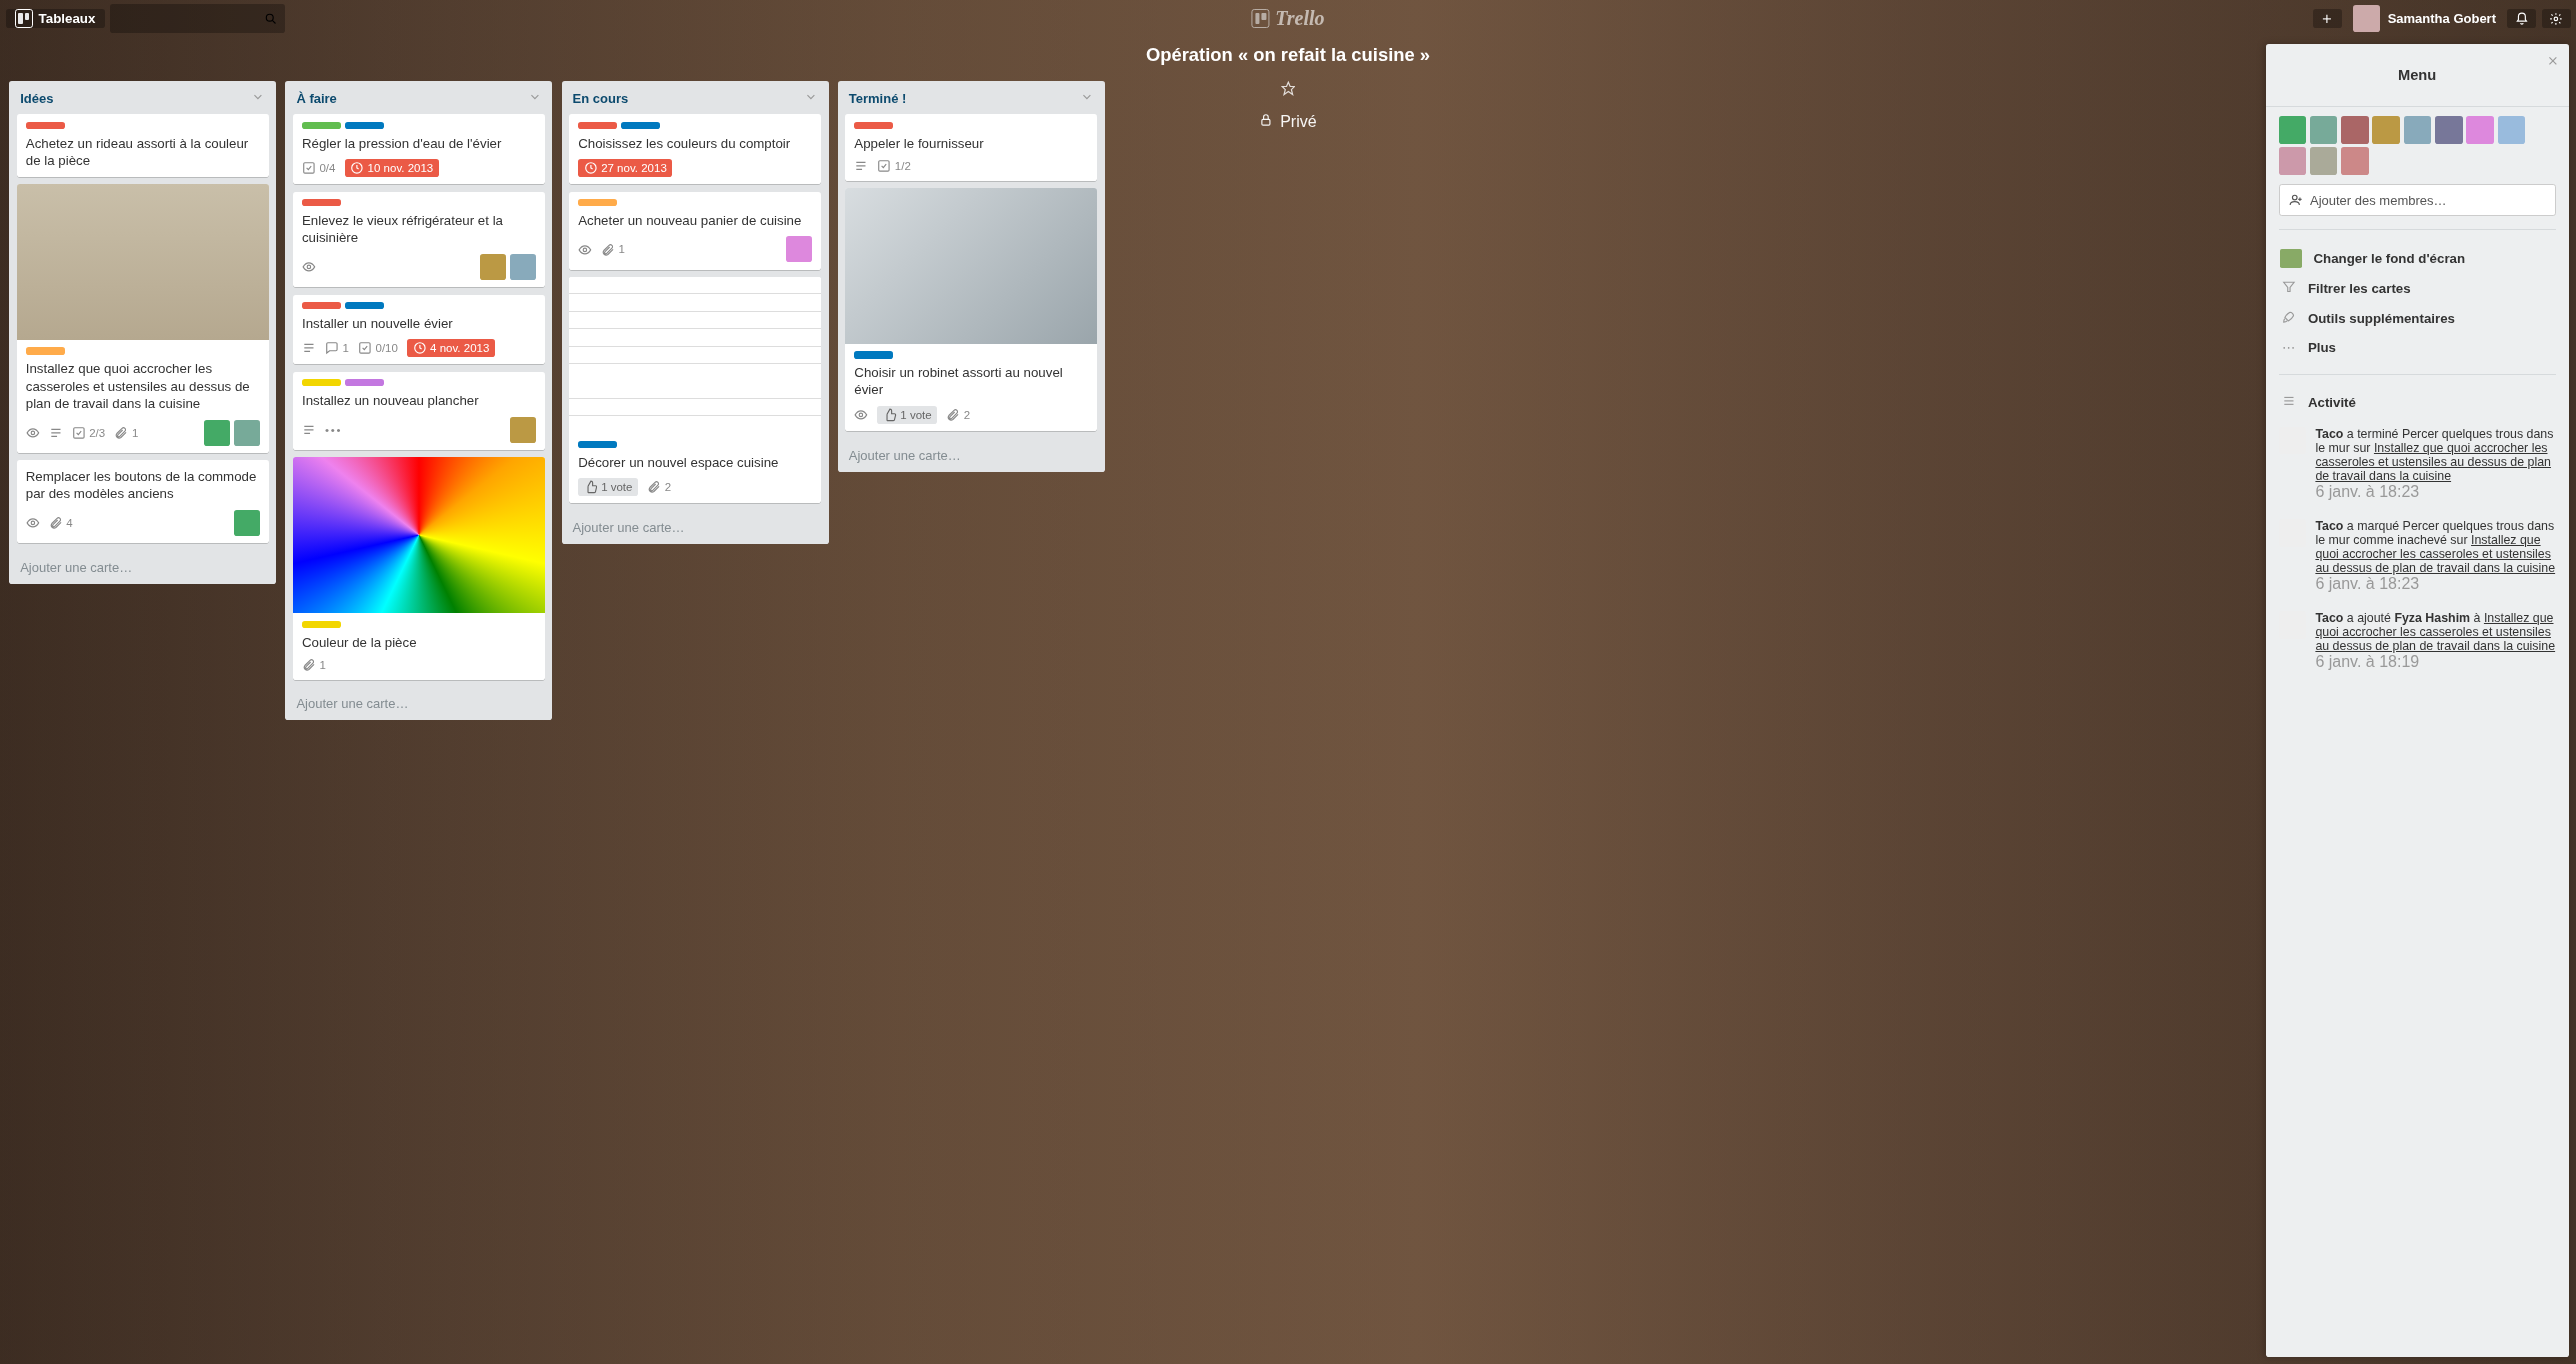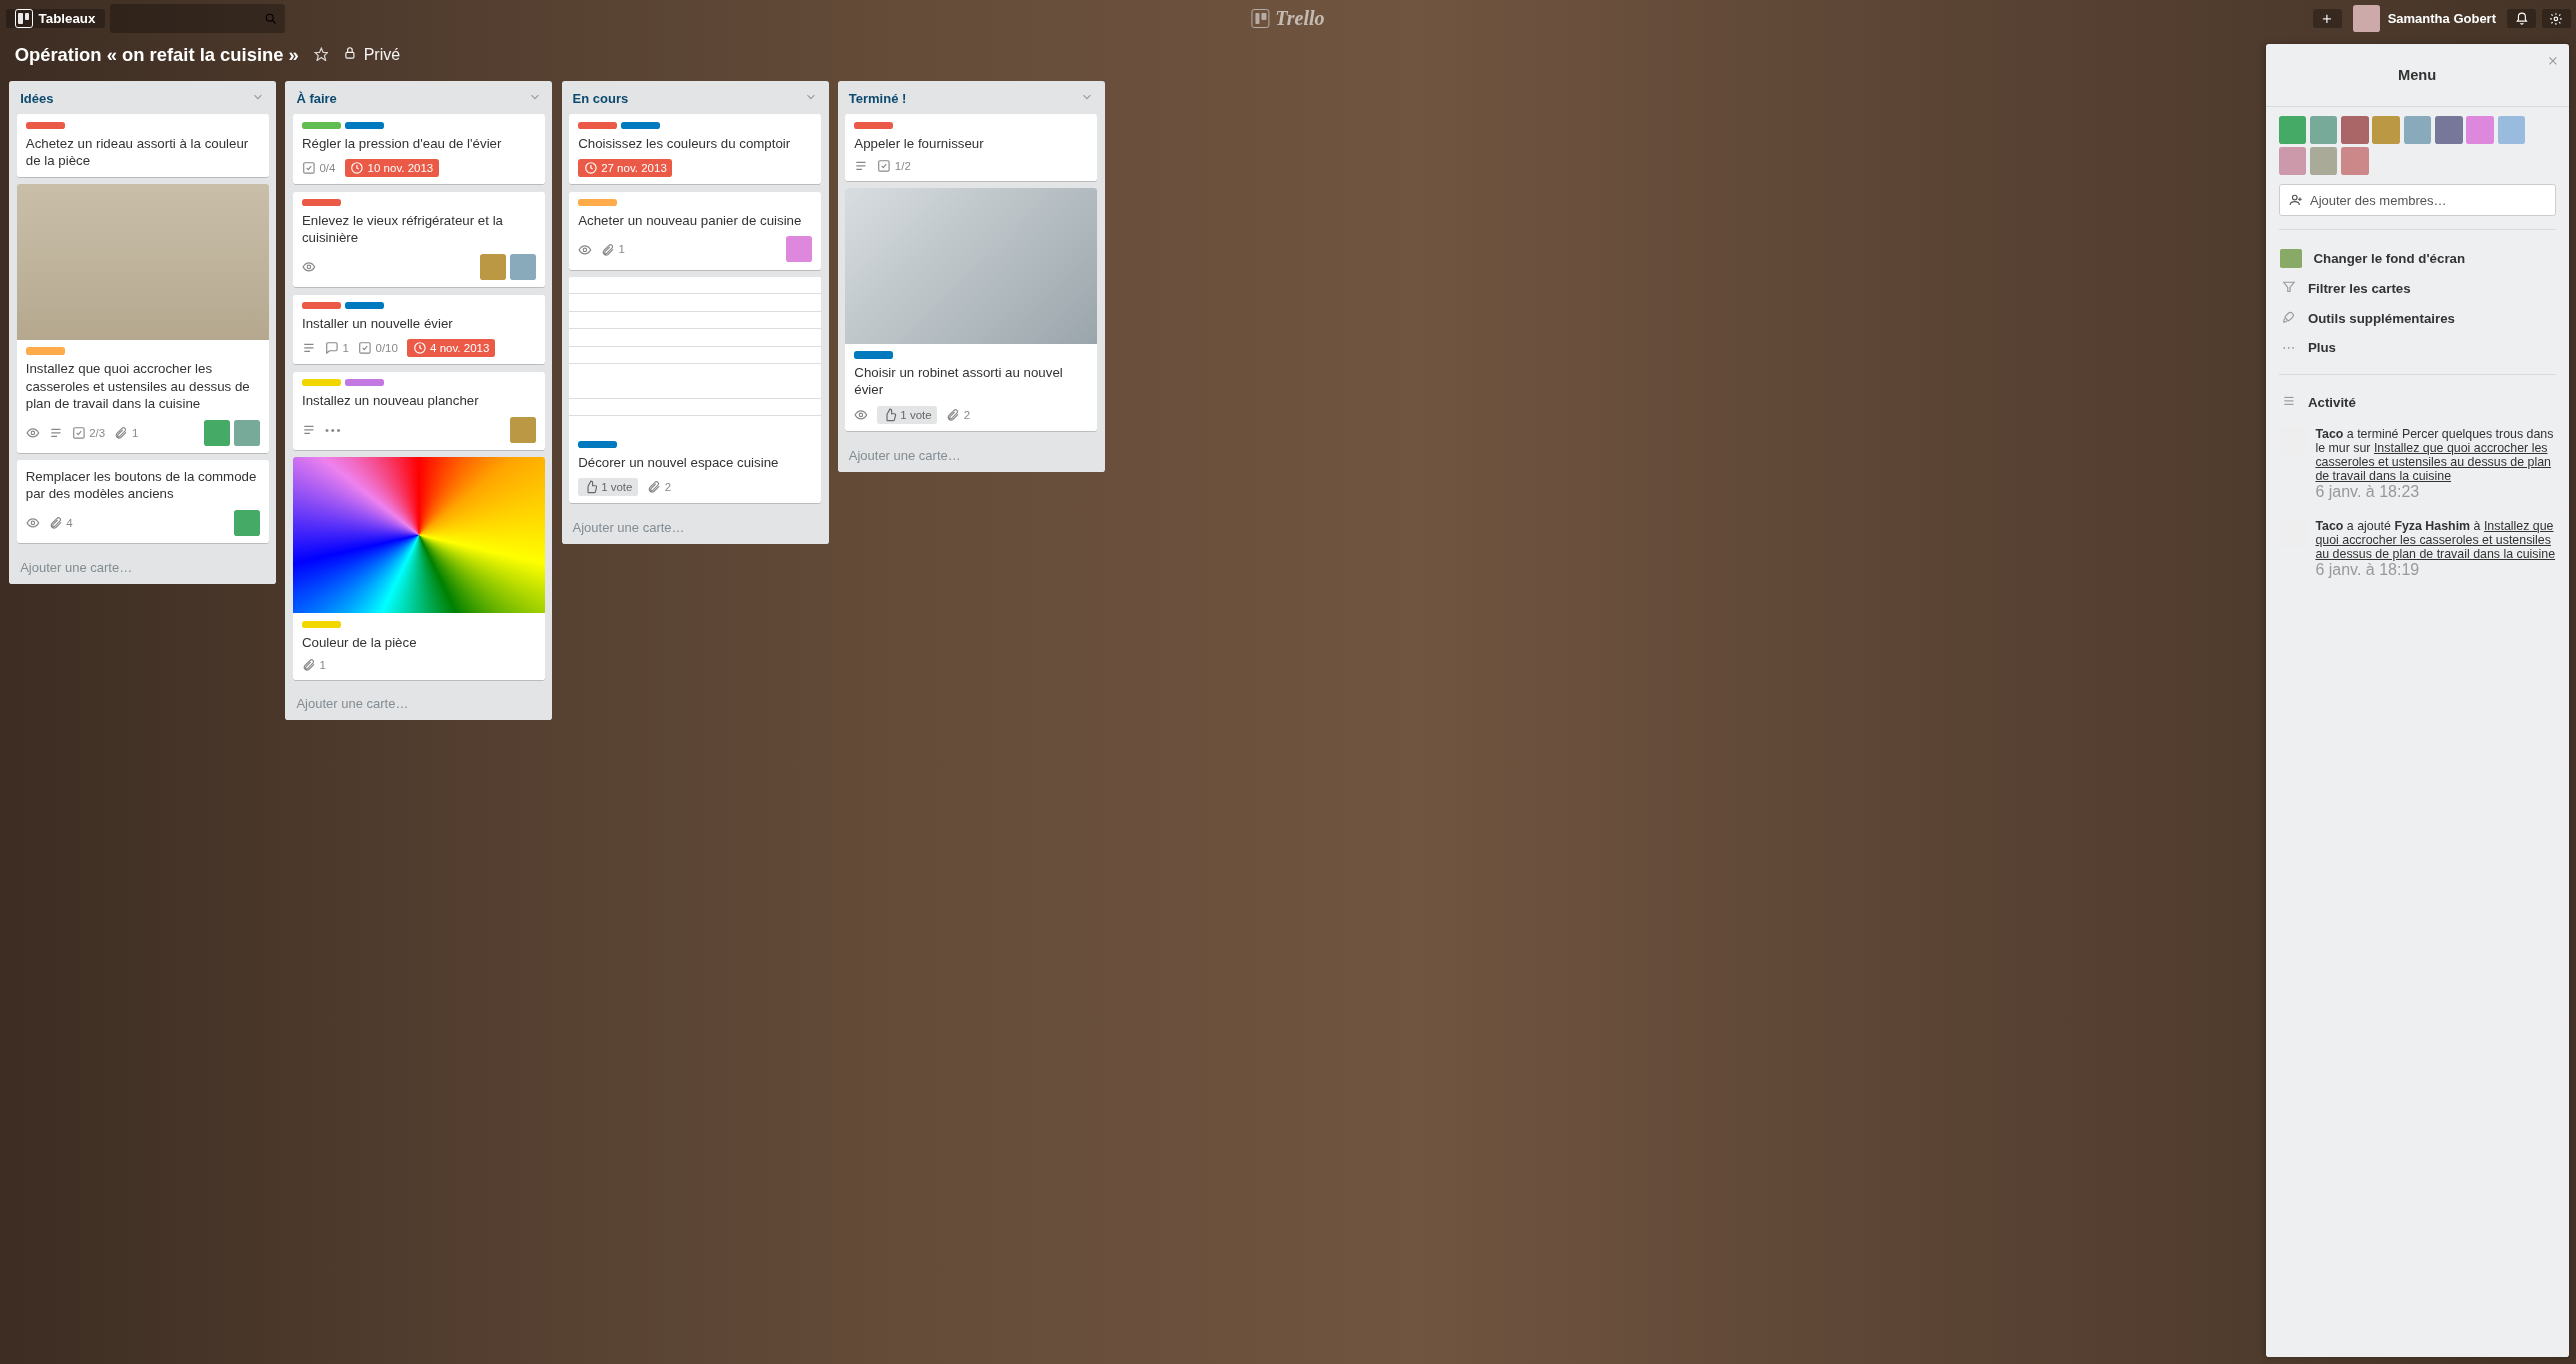--- a/index.html
+++ b/index.html
@@ -22,21 +22,21 @@
 .hicon { width: 29px; justify-content: center; padding: 0; }
 .searchbox { background: rgba(0,0,0,0.28); border-radius: 2.8px; height: 29px; width: 175px; display:flex; align-items:center; justify-content:flex-end; padding:0 7.4px;}
 .logo { position:absolute; left:50%; transform:translateX(-50%); display:flex; align-items:center; gap:5.5px; opacity:.6; color:#fff; font-size:20px; font-style:italic; font-weight:800; font-family: "Brush Script MT","Segoe Script",cursive; justify-content: flex-end;}
 .logo-box { width:18.4px; height:18.4px; border:1.8px solid #e9e9e9; border-radius:2.8px; position:relative; display:flex; }
 .logo-box::before, .logo-box::after { content:""; position:absolute; top:2.8px; width:4.6px; border-radius:0.9px; background:#e9e9e9;}
 .logo-box::before { left:2.8px; height:11px;} .logo-box::after { left:9.2px; height:7.4px;}
 .hspacer { flex:1; }
 .avatar { width:27.6px; height:27.6px; border-radius:2.8px; background:#888; display:inline-block; }
 .userbtn { display:flex; align-items:center; gap:7.4px; color:#fff; font-weight:700; cursor:pointer; padding:0 5.5px;}
 
-.boardhdr { display:flex; align-items:center; gap:14.7px; padding: 7.4px 14.7px 13px; color:#fff;}
+.boardhdr { display:flex; align-items:center; gap:14.7px; padding: 7.4px 14.7px 13px; color:#fff;flex-direction:column;}
 .boardname { font-size:18.4px; font-weight:800; }
 .privacy { display:flex; align-items:flex-start; gap:7px; font-size:16px; opacity:.95;}
 
 .board { position:absolute; top:81px; left:0; right:0; bottom:0; display:flex; gap:9.2px; padding:0 9.2px 9.2px; overflow-x:auto; align-items:flex-start;}
 .list { width:267px; flex:0 0 267px; background:#e2e4e6; border-radius:2.8px; display:flex; flex-direction:column; max-height:calc(100% - 9.2px); }
 .listhdr { display:flex; justify-content:space-between; align-items:center; padding:9.2px 11px 7.4px; font-weight:700; color:#0c4a6e;}
 .listbody { padding:0 7.4px; overflow-y:auto; }
 .card { background:#fff; border-radius:2.8px; box-shadow:0 0.9px 0 rgba(0,0,0,0.18); margin-bottom:7.4px; cursor:pointer; overflow:hidden;}
 .cardcontent { padding:7.4px 9.2px 7.4px; }
 .labels { display:flex; gap:3.7px; margin-bottom:5.5px;}
@@ -515,18 +515,22 @@
       </span>
       <span>Activité</span>
     </div>
     <div id="activity">
         <div class="act">
           <span class="mava"></span>
           <div><b>Taco</b> a terminé Percer quelques trous dans le mur sur <a href="#">Installez que quoi accrocher les casseroles et ustensiles au dessus de plan de travail dans la cuisine</a> <span class="ts">6 janv. à 18:23</span></div>
         </div>
         <div class="act">
           <span class="mava"></span>
+          <div><b>Taco</b> a marqué Percer quelques trous dans le mur comme inachevé sur <a href="#">Installez que quoi accrocher les casseroles et ustensiles au dessus de plan de travail dans la cuisine</a> <span class="ts">6 janv. à 18:23</span></div>
+        </div>
+        <div class="act">
+          <span class="mava"></span>
           <div><b>Taco</b> a ajouté <b>Fyza Hashim</b> à <a href="#">Installez que quoi accrocher les casseroles et ustensiles au dessus de plan de travail dans la cuisine</a> <span class="ts">6 janv. à 18:19</span></div>
         </div>
       </div>
   </div>
 </div>
 
 
 </body></html>

